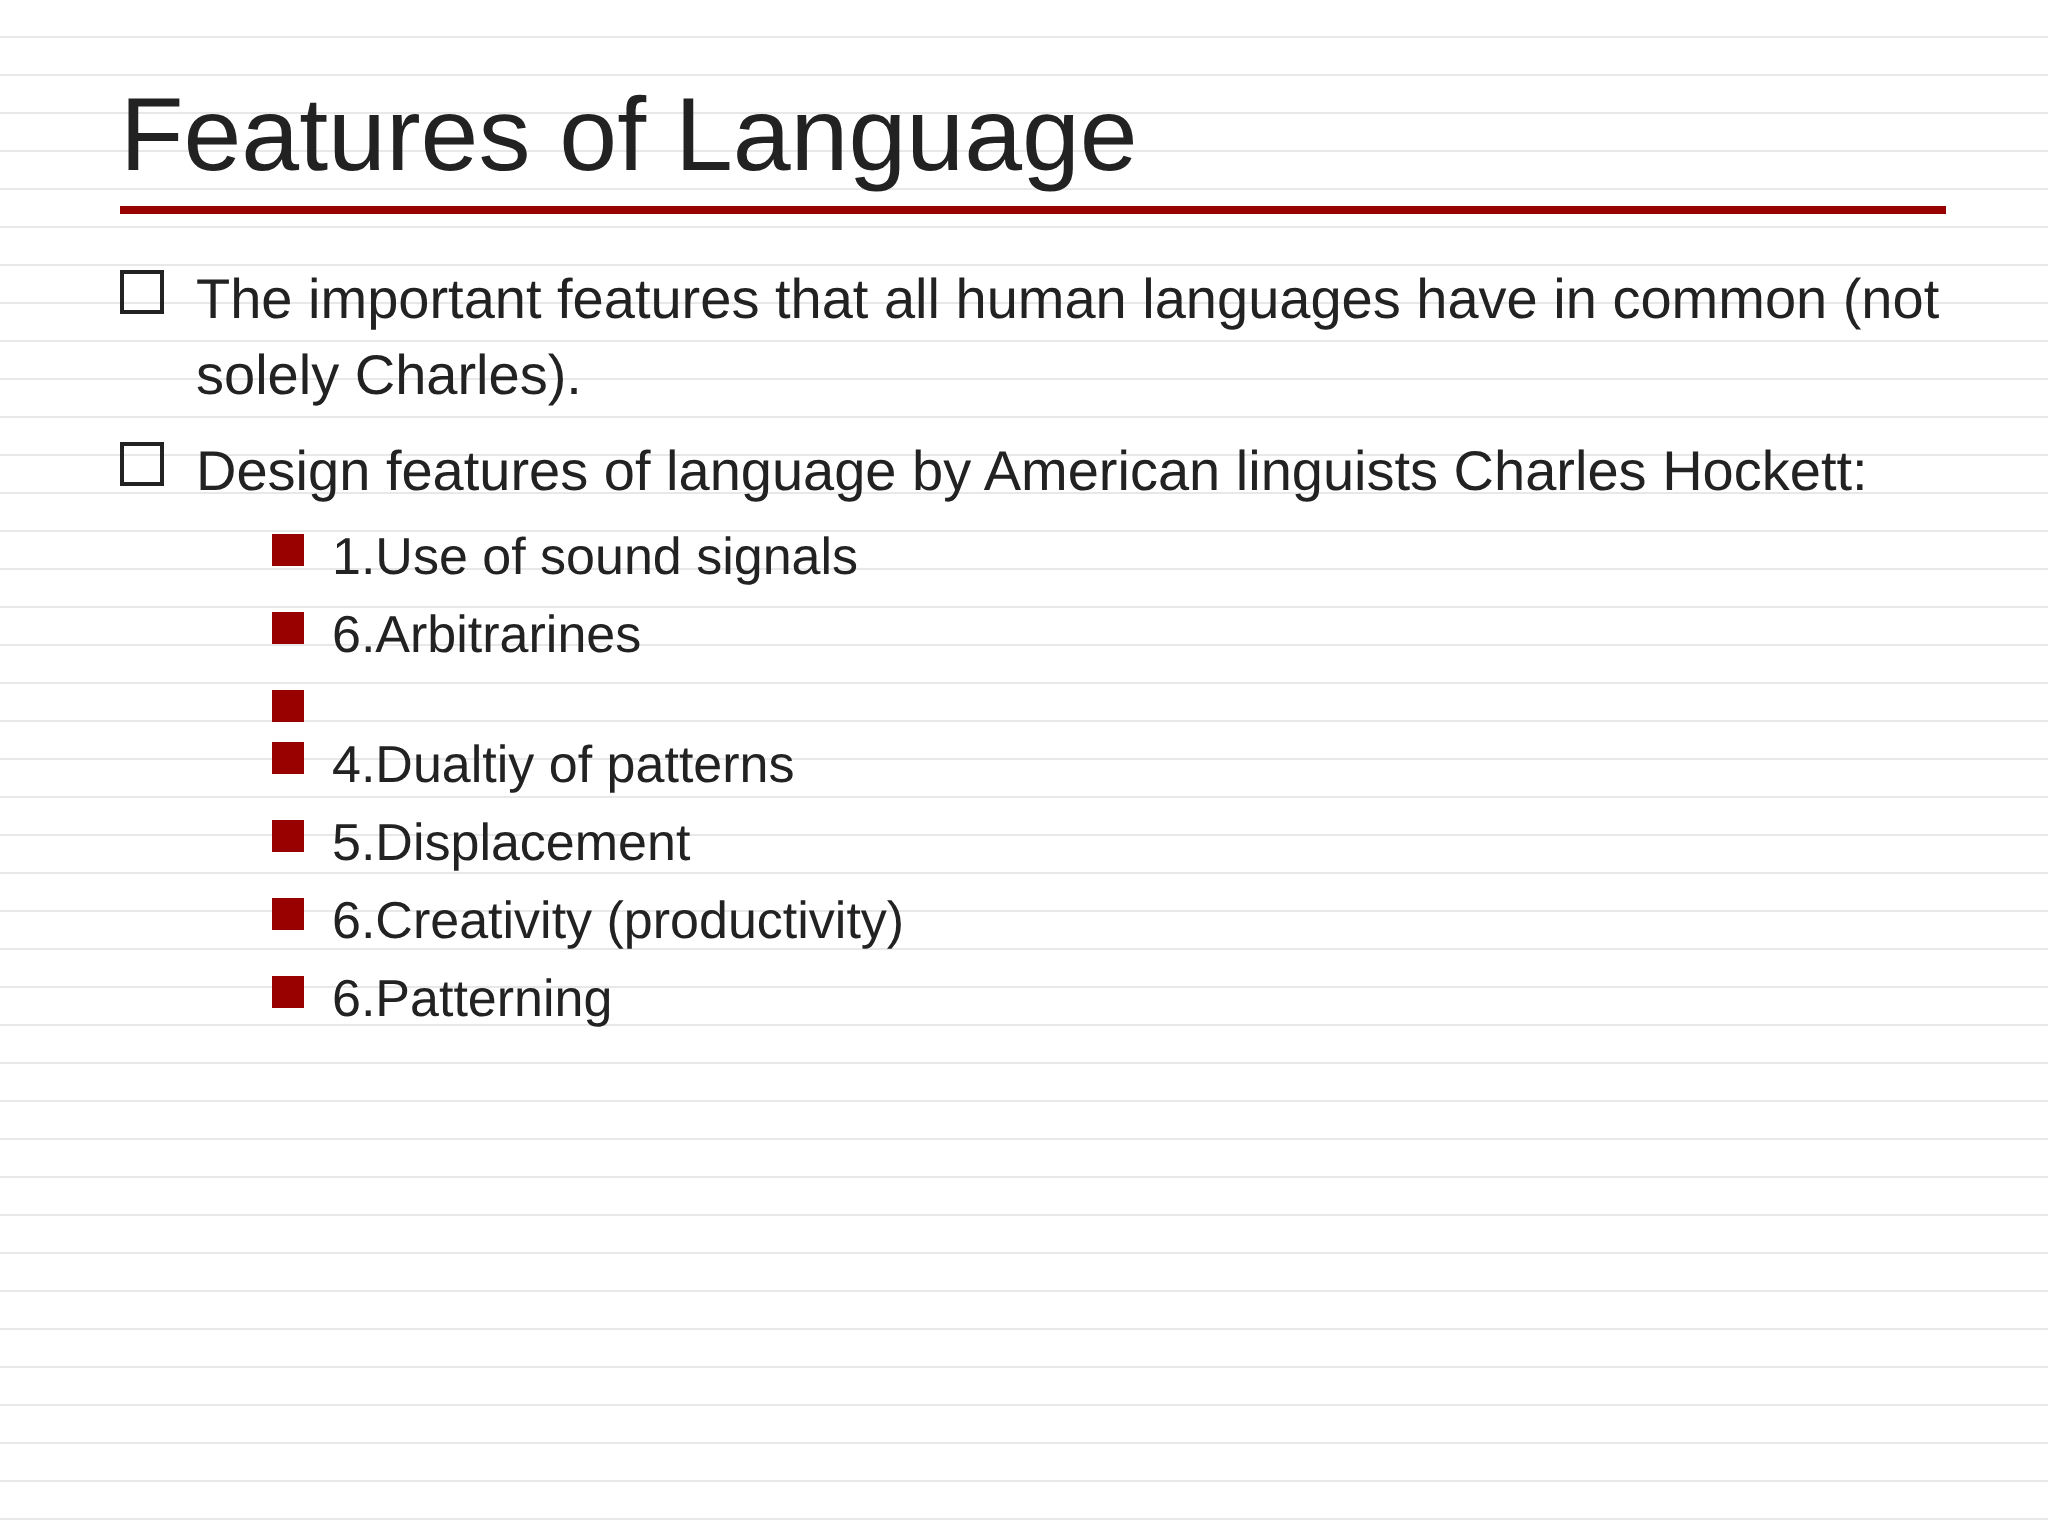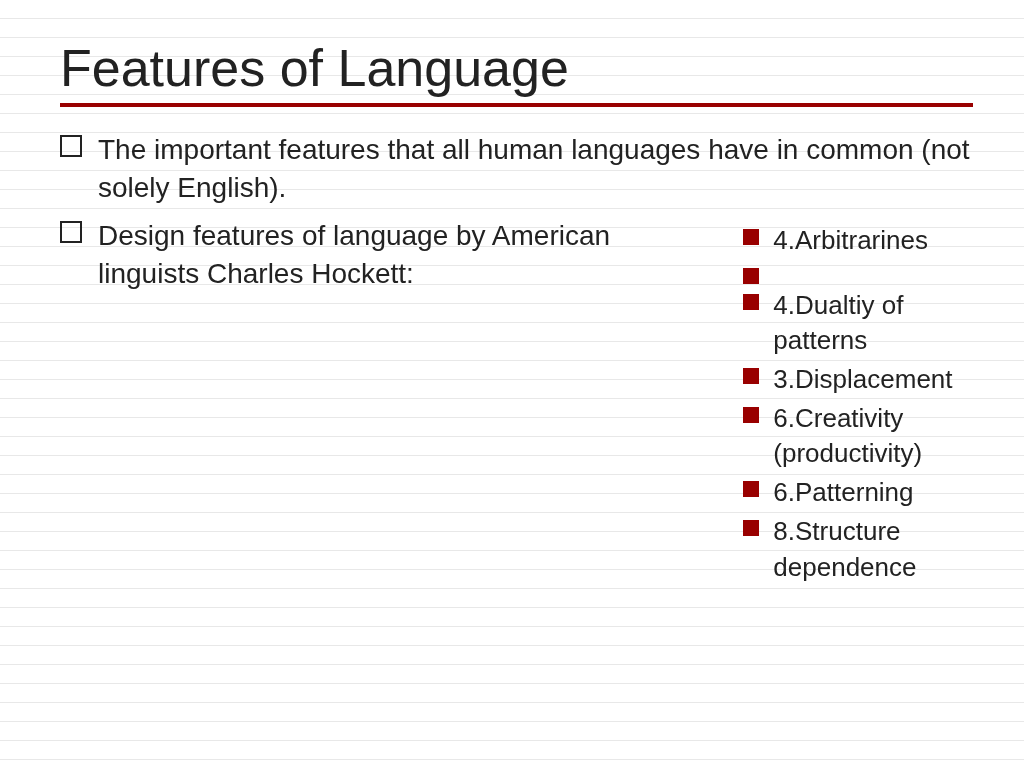--- a/index.html
+++ b/index.html
@@ -112,60 +112,60 @@
 <div class="slide">
   <div class="title-section">
     <h1 class="slide-title">Features of Language</h1>
     <div class="title-divider"></div>
   </div>
 
   <div class="content-area">
 
     <div class="bullet-item">
       <div class="checkbox-icon"></div>
-      <div class="bullet-text">The important features that all human languages have in common (not solely English).</div>
+      <div class="bullet-text">The important features that all human languages have in common (not solely Charles).</div>
     </div>
 
     <div class="bullet-item">
       <div class="checkbox-icon"></div>
-      <div style="display:flex; flex-direction:row;">
+      <div style="display:flex; flex-direction:column;">
         <div class="bullet-text">Design features of language by American linguists Charles Hockett:</div>
         <div class="sub-list">
 
+          <div class="sub-bullet-item">
+            <div class="square-bullet"></div>
+            <div class="sub-bullet-text">1.Use of sound signals</div>
+          </div>
 
           <div class="sub-bullet-item">
             <div class="square-bullet"></div>
-            <div class="sub-bullet-text">4.Arbitrarines</div>
+            <div class="sub-bullet-text">6.Arbitrarines</div>
           </div>
 
           <div class="sub-bullet-item">
             <div class="square-bullet"></div>
           </div>
 
           <div class="sub-bullet-item">
             <div class="square-bullet"></div>
             <div class="sub-bullet-text">4.Dualtiy <span class="italic">of patterns</span></div>
           </div>
 
           <div class="sub-bullet-item">
             <div class="square-bullet"></div>
-            <div class="sub-bullet-text">3.Displacement</div>
+            <div class="sub-bullet-text">5.Displacement</div>
           </div>
 
           <div class="sub-bullet-item">
             <div class="square-bullet"></div>
             <div class="sub-bullet-text">6.Creativity (<span class="italic">productivity)</span></div>
           </div>
 
           <div class="sub-bullet-item">
             <div class="square-bullet"></div>
             <div class="sub-bullet-text">6.Patterning</div>
           </div>
 
-          <div class="sub-bullet-item">
-            <div class="square-bullet"></div>
-            <div class="sub-bullet-text">8.Structure dependence</div>
-          </div>
         </div>
       </div>
     </div>
   </div>
 </div>
 
 </body></html>

